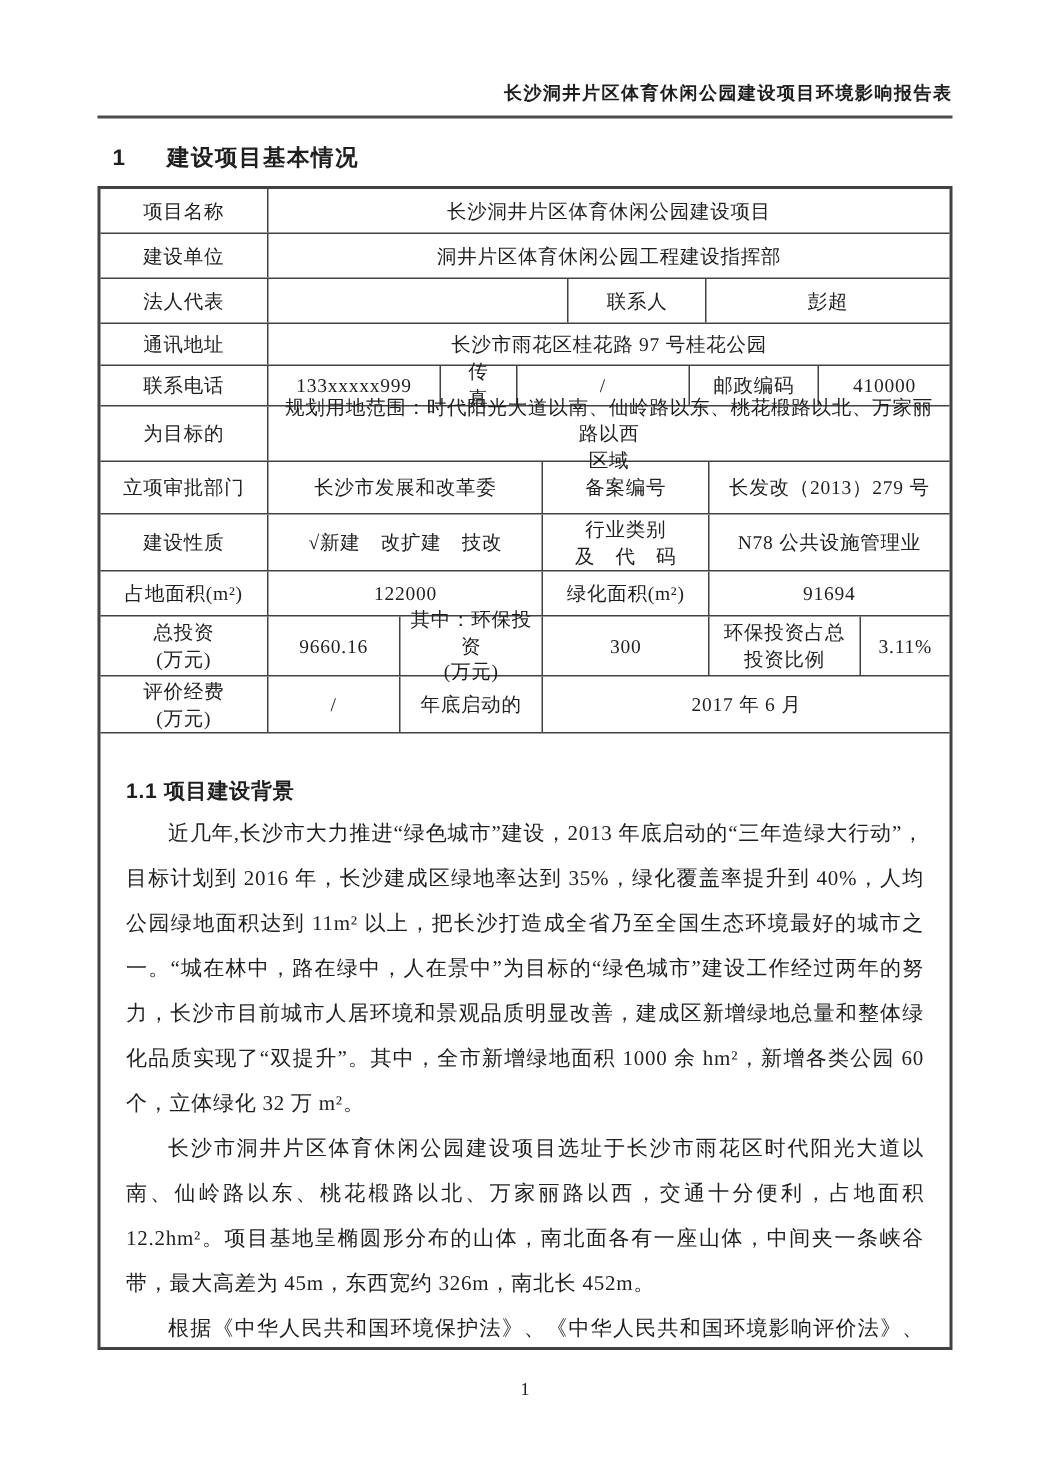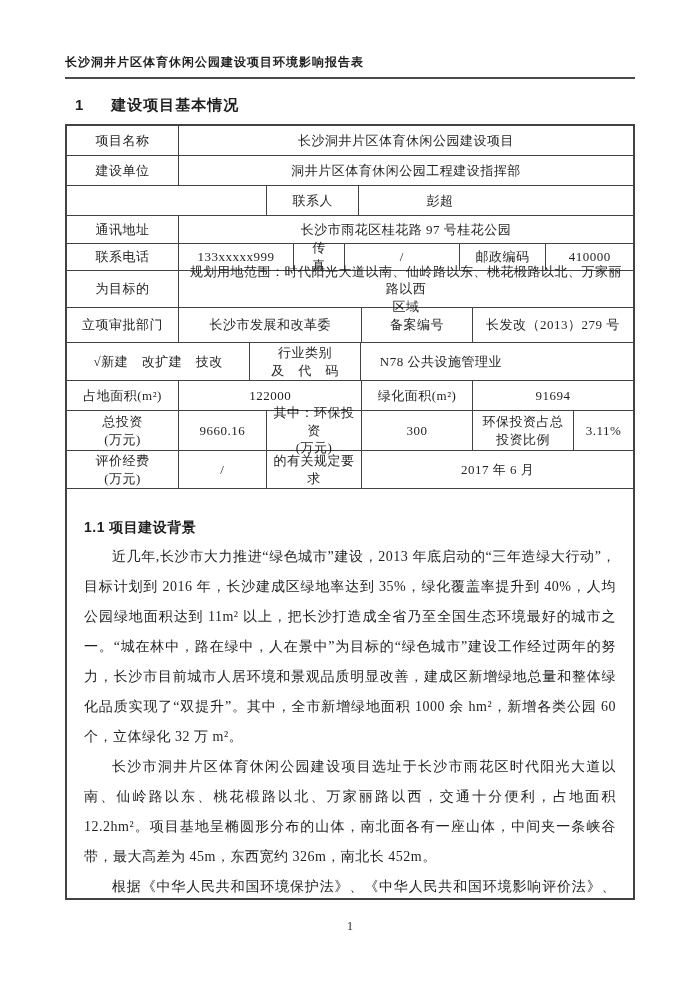--- a/index.html
+++ b/index.html
@@ -6,20 +6,21 @@
   html,body { background:#ffffff; }
   body {
     width:700px; height:989px;
     font-family:"Liberation Serif","DejaVu Serif",serif;
     color:#1f1f1f;
     position:relative;
   }
   .page { width:700px; height:989px; padding:54px 65px 0 65px; overflow:hidden; }
 
   .doc-header {
+    text-align:right;
     font-size:12px;
     font-weight:bold;
     letter-spacing:1px;
     padding-bottom:6px;
     border-bottom:2px solid #4c4c4c;
   }
 
   .section-heading {
     margin-top:17px;
     padding-left:10px;
@@ -104,20 +105,21 @@
       <div class="tcell w198">项目名称</div>
       <div class="tcell w802">长沙洞井片区体育休闲公园建设项目</div>
     </div>
 
     <div class="trow h30">
       <div class="tcell w198">建设单位</div>
       <div class="tcell w802">洞井片区体育休闲公园工程建设指挥部</div>
     </div>
 
     <div class="trow h30">
+      <div class="tcell w198">法人代表</div>
       <div class="tcell w354"></div>
       <div class="tcell w162">联系人</div>
       <div class="tcell w286">彭超</div>
     </div>
 
     <div class="trow h28">
       <div class="tcell w198">通讯地址</div>
       <div class="tcell w802">长沙市雨花区桂花路 97 号桂花公园</div>
     </div>
 
@@ -137,20 +139,21 @@
     </div>
 
     <div class="trow h35">
       <div class="tcell w198">立项审批部门</div>
       <div class="tcell w324">长沙市发展和改革委</div>
       <div class="tcell w195">备案编号</div>
       <div class="tcell w283">长发改（2013）279 号</div>
     </div>
 
     <div class="trow h38">
+      <div class="tcell w198">建设性质</div>
       <div class="tcell w324">√新建　改扩建　技改</div>
       <div class="tcell w195">行业类别
 及　代　码</div>
       <div class="tcell w283">N78 公共设施管理业</div>
     </div>
 
     <div class="trow h30">
       <div class="tcell w198">占地面积(m²)</div>
       <div class="tcell w324">122000</div>
       <div class="tcell w195">绿化面积(m²)</div>
@@ -166,21 +169,21 @@
       <div class="tcell w195">300</div>
       <div class="tcell w179">环保投资占总
 投资比例</div>
       <div class="tcell w104">3.11%</div>
     </div>
 
     <div class="trow h38">
       <div class="tcell w198">评价经费
 (万元)</div>
       <div class="tcell w155">/</div>
-      <div class="tcell w169">的有关规定要求</div>
+      <div class="tcell w169">年底启动的</div>
       <div class="tcell w478">2017 年 6 月</div>
     </div>
 
     <div class="trow" style="border-bottom:none">
       <div class="big-cell" style="width:100%">
         <div class="bg-heading">1.1 项目建设背景</div>
         <p class="bg-para">近几年,长沙市大力推进“绿色城市”建设，2013 年底启动的“三年造绿大行动”，目标计划到 2016 年，长沙建成区绿地率达到 35%，绿化覆盖率提升到 40%，人均公园绿地面积达到 11m² 以上，把长沙打造成全省乃至全国生态环境最好的城市之一。“城在林中，路在绿中，人在景中”为目标的“绿色城市”建设工作经过两年的努力，长沙市目前城市人居环境和景观品质明显改善，建成区新增绿地总量和整体绿化品质实现了“双提升”。其中，全市新增绿地面积 1000 余 hm²，新增各类公园 60 个，立体绿化 32 万 m²。</p>
         <p class="bg-para">长沙市洞井片区体育休闲公园建设项目选址于长沙市雨花区时代阳光大道以南、仙岭路以东、桃花椴路以北、万家丽路以西，交通十分便利，占地面积 12.2hm²。项目基地呈椭圆形分布的山体，南北面各有一座山体，中间夹一条峡谷带，最大高差为 45m，东西宽约 326m，南北长 452m。</p>
         <p class="bg-para">根据《中华人民共和国环境保护法》、《中华人民共和国环境影响评价法》、《建设项目环境保护管理条例》（国务院第 253 号令）的有关规定要求，受洞井片区体育休闲公</p>
       </div>

